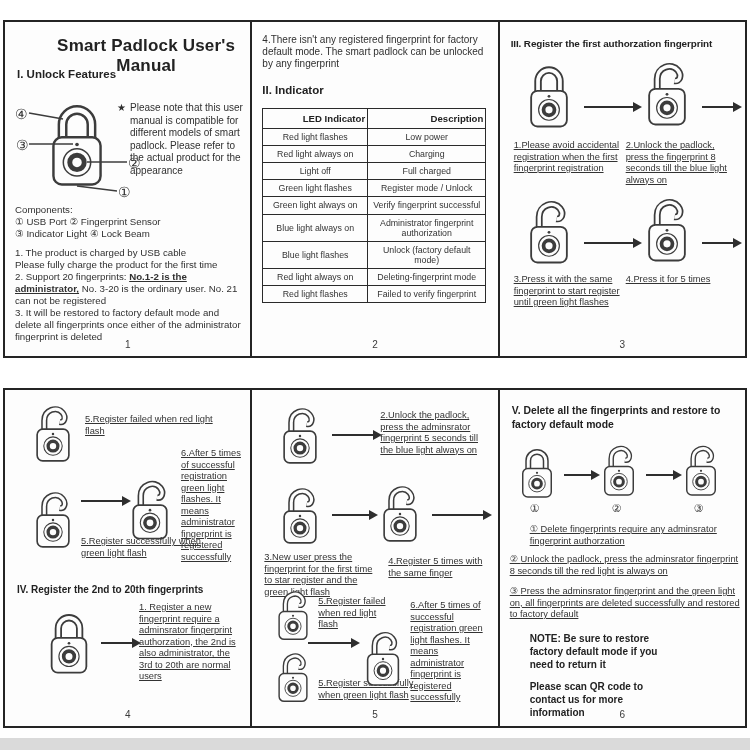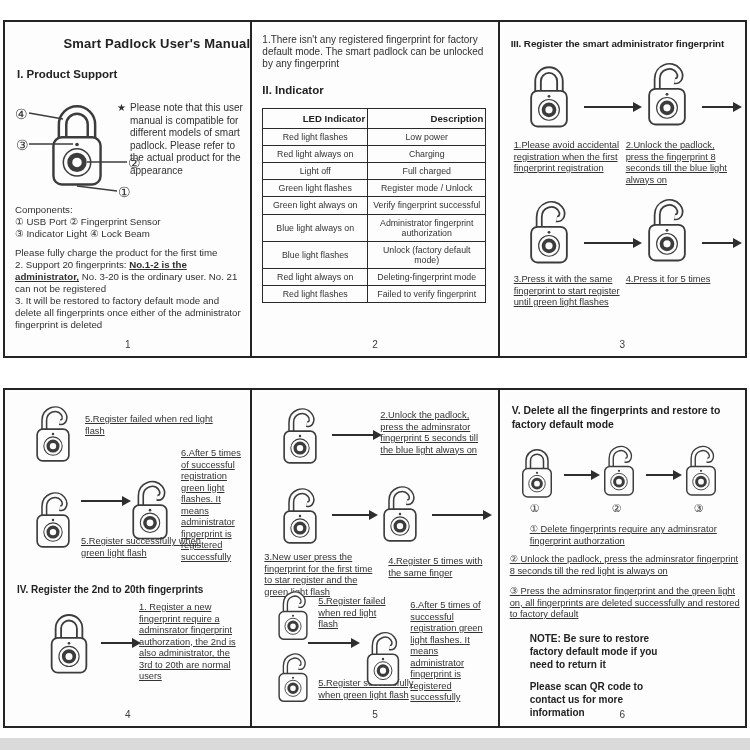--- a/index.html
+++ b/index.html
@@ -58,22 +58,22 @@
       <circle cx="50" cy="90" r="18" fill="none" stroke="#3c3c3c" stroke-width="2"></circle>
       <circle cx="50" cy="90" r="9.5" fill="none" stroke="#3c3c3c" stroke-width="6.5"></circle>
       <circle cx="50" cy="66.5" r="2.4" fill="#3c3c3c"></circle>
     </symbol>
   </defs>
 </svg>
 
 <div class="row" id="row1">
 
   <div class="cell">
-    <div class="abs h" style="left:0;right:0;top:14px;text-align:right;font-size:13px;letter-spacing:.2px;padding-left:37px;">Smart Padlock User's Manual</div>
-    <div class="abs h" style="left:12px;top:46px;font-size:11.5px;">I. Product Support</div>
+    <div class="abs h" style="left:0;right:0;top:14px;text-align:center;font-size:17px;letter-spacing:.2px;padding-left:37px;">Smart Padlock User's Manual</div>
+    <div class="abs h" style="left:12px;top:46px;font-size:11.5px;">I. Unlock Features</div>
 
     <svg class="abs" style="left:4px;top:66px;" width="138" height="112" viewBox="0 0 138 112">
       <use href="#lockClosed" x="30" y="6" width="76" height="95"></use>
       <line x1="20" y1="25" x2="54" y2="31" stroke="#3c3c3c" stroke-width="1.4"></line>
       <line x1="20" y1="56" x2="64" y2="56" stroke="#3c3c3c" stroke-width="1.4"></line>
       <line x1="118" y1="74" x2="78" y2="74" stroke="#3c3c3c" stroke-width="1.4"></line>
       <line x1="68" y1="98" x2="108" y2="103" stroke="#3c3c3c" stroke-width="1.4"></line>
       <text x="6" y="31" font-size="14" fill="#333">④</text>
       <text x="7" y="62" font-size="14" fill="#333">③</text>
       <text x="119" y="80" font-size="14" fill="#333">②</text>
@@ -83,30 +83,31 @@
     <div class="abs" style="left:112px;top:80px;width:126px;font-size:10px;line-height:1.26;">
       <span style="position:absolute;left:0;top:0;">★</span>
       <span class="blk" style="margin-left:13px;">Please note that this user manual is compatible for different models of smart padlock. Please refer to the actual product for the appearance</span>
     </div>
 
     <div class="abs t97" style="left:10px;top:182px;width:232px;">
       <span class="blk">Components:</span>
       <span class="blk">① USB Port  ② Fingerprint  Sensor</span>
       <span class="blk">③ Indicator Light  ④ Lock Beam</span>
       <div style="height:7px;"></div>
+      <span class="blk">1. The product is charged by USB cable</span>
       <span class="blk nowrap">Please fully charge the product for the first time</span>
       <span class="blk"><span>2. Support 20 fingerprints: </span><span class="bu">No.1-2 is the administrator,</span><span> No. 3-20 is the ordinary user. No. 21 can not be registered</span></span>
       <span class="blk">3. It will be restored to factory default mode and delete all fingerprints once either of the administrator fingerprint is deleted</span>
     </div>
 
     <div class="pagenum">1</div>
   </div>
 
   <div class="cell">
-    <div class="abs t10" style="left:10px;top:12px;width:228px;">1.There isn't any registered fingerprint for factory default mode. The smart padlock can be unlocked by any fingerprint</div>
+    <div class="abs t10" style="left:10px;top:12px;width:228px;">4.There isn't any registered fingerprint for factory default mode. The smart padlock can be unlocked by any fingerprint</div>
     <div class="abs h" style="left:10px;top:62px;font-size:11.5px;">II. Indicator</div>
 
     <table class="led abs" style="left:10px;top:86px;">
       <thead>
         <tr>
           <th style="width:47%;">LED Indicator</th>
           <th>Description</th>
         </tr>
       </thead>
       <tbody>
@@ -146,21 +147,21 @@
           <td>Red light flashes</td>
           <td>Failed to verify fingerprint</td>
           </tr>
       </tbody>
     </table>
 
     <div class="pagenum">2</div>
   </div>
 
   <div class="cell">
-    <div class="abs h nowrap" style="left:11px;top:16px;font-size:9.9px;letter-spacing:-0.1px;">III. Register the smart administrator fingerprint</div>
+    <div class="abs h nowrap" style="left:11px;top:16px;font-size:9.9px;letter-spacing:-0.1px;">III. Register the first authorzation fingerprint</div>
 
     <svg class="lock abs" style="left:20px;top:36px;" width="58" height="72">
         <use href="#lockClosed" width="58" height="72"></use>
       </svg>
     <div class="arrow" style="left:84px;top:84px;width:50px;"></div>
     <svg class="lock abs" style="left:138px;top:34px;" width="58" height="72">
         <use href="#lockOpen" width="58" height="72"></use>
       </svg>
     <div class="arrow" style="left:202px;top:84px;width:32px;"></div>
 

